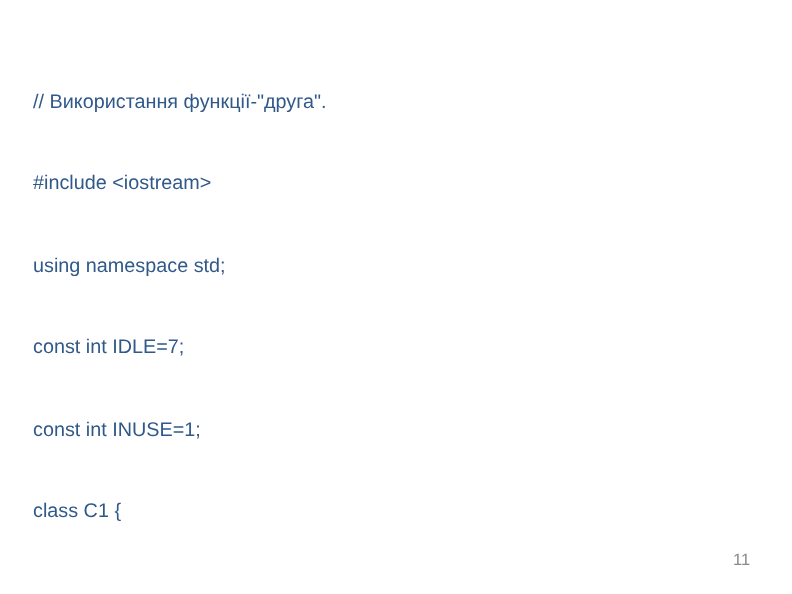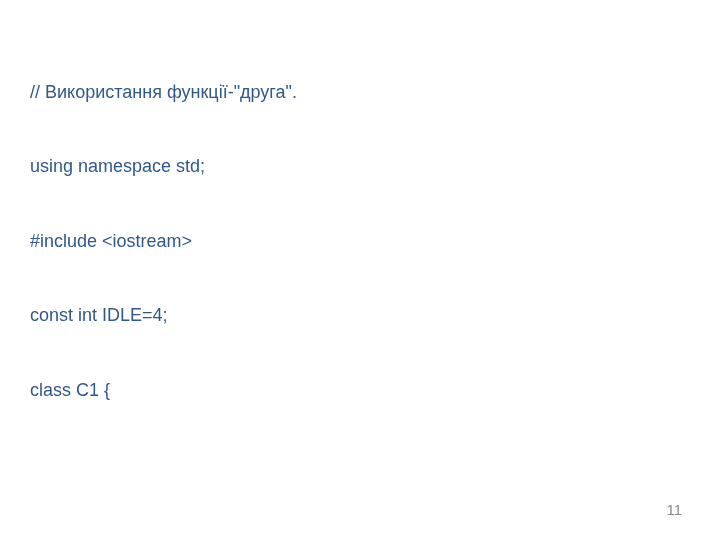--- a/index.html
+++ b/index.html
@@ -32,23 +32,24 @@
     color: #8a8a8a;
     font-size: 15px;
   }
 </style>
 </head>
 <body>
 
 <div class="slide">
   <div class="code-block">
     <span class="line">// Використання функції-"друга".</span>
+    <span class="line">#include &lt;iostream&gt;</span>
     <span class="line">using namespace std;</span>
-    <span class="line">#include &lt;iostream&gt;</span>
-    <span class="line">const int IDLE=4;</span>
+    <span class="line">const int IDLE=7;</span>
+    <span class="line">const int INUSE=1;</span>
     <span class="line">class C1 {</span>
     
     
     
     
     
     
     
     
     

